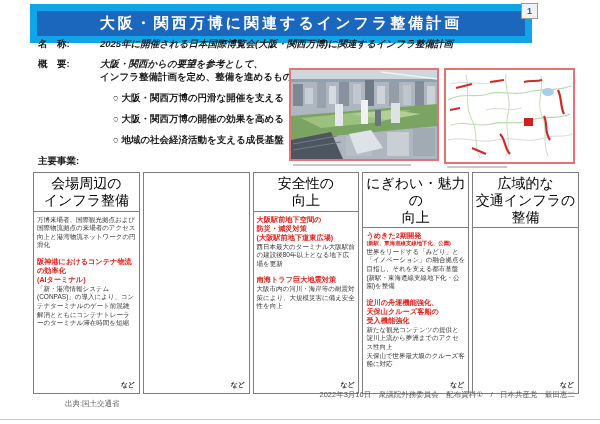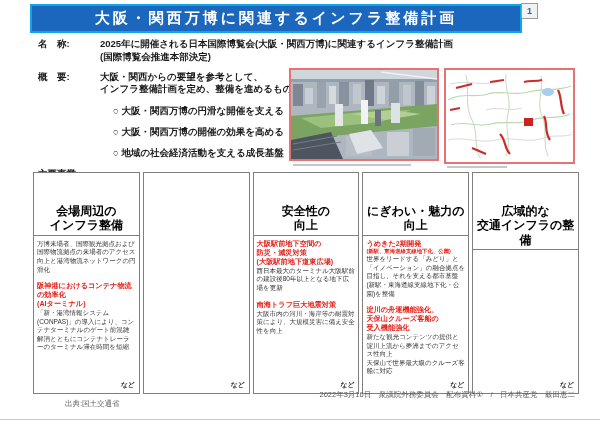--- a/index.html
+++ b/index.html
@@ -3,50 +3,50 @@
 <meta charset="utf-8">
 <style>
   html,body{margin:0;padding:0;background:#ffffff;}
   #slide{
     position:relative;width:600px;height:424px;background:#ffffff;overflow:hidden;
     font-family:"Liberation Sans","DejaVu Sans",sans-serif;color:#1a1a1a;
   }
   
   .title-bar{
     position:absolute;left:30px;top:4px;width:488px;height:25px;
-    background:#1b67bd;border:2px solid #0ea5e9;
+    background:#1b67bd;border:7px solid #0ea5e9;
     display:flex;align-items:center;justify-content:center;
     color:#ffffff;font-size:15px;font-weight:bold;letter-spacing:3px;text-align:right;
   }
   .page-badge{
     position:absolute;left:521px;top:3px;width:15px;height:14px;
     background:#f2f2f2;border:1px solid #9a9a9a;
     display:flex;align-items:center;justify-content:center;
     color:#1b67bd;font-size:9px;font-weight:bold;
   }
   
   .meta{position:absolute;left:38px;top:38px;width:545px;font-size:9.5px;font-weight:bold;line-height:1.35;}
   .meta-row{display:flex;}
   .meta-label{width:62px;flex:0 0 62px;display:flex;justify-content:flex-start;white-space:pre;}
-  .meta-text{white-space:nowrap;}
+  .meta-text{white-space:nowrap;font-style:italic;}
   .indent2{margin-left:62px;}
   .goals{margin-top:9px;margin-left:75px;}
   .goal{margin-bottom:8px;white-space:nowrap;}
   .projects-label{margin-top:2px;}
   
   .img-frame{position:absolute;border:2px solid #e57373;background:#fff;box-sizing:border-box;}
   #photo-frame{left:289px;top:68px;width:150px;height:93px;}
   #map-frame{left:444px;top:68px;width:131px;height:96px;}
   .caption-smudge{position:absolute;background:#b9b9b9;opacity:.8;}
   
   .table{position:absolute;left:33px;top:172px;width:546px;height:222px;display:flex;gap:3px;}
   .col{flex:1 1 0;border:1.5px solid #7f7f7f;background:#ffffff;display:flex;flex-direction:column;position:relative;box-sizing:border-box;}
   .col-h{
     border-bottom:1.5px solid #7f7f7f;min-height:26px;display:flex;align-items:center;justify-content:center;
-    text-align:center;font-size:12px;font-weight:bold;line-height:1.2;white-space:pre-line;padding:2px 1px;color:#000;margin-top:29px;
+    text-align:center;font-size:14px;font-weight:normal;line-height:1.2;white-space:pre-line;padding:2px 1px;color:#000;
   }
   .col-b{padding:3px 3px 10px 3px;flex:1;}
   .item-h{color:#e3231b;font-weight:bold;font-size:7.2px;line-height:1.25;white-space:pre-line;}
   .item-sub{color:#e3231b;font-weight:bold;font-size:5.4px;line-height:1.2;}
   .item-b{color:#333;font-size:6.5px;line-height:1.32;margin-top:1px;white-space:pre-line;}
   .item2{margin-top:7px;}
   .note{position:absolute;right:4px;bottom:3px;font-size:6.8px;font-weight:bold;color:#333;}
   
   .footer-src{position:absolute;left:65px;top:399px;font-size:7.5px;color:#5a5a5a;}
   .footer-credit{position:absolute;right:25px;top:390px;font-size:7.5px;color:#5a5a5a;}
@@ -62,21 +62,20 @@
   </div>
   <div class="page-badge">
     <span>1</span>
   </div>
 
   <div class="meta">
     <div class="meta-row">
       <span class="meta-label">名　称:</span>
       <span class="meta-text">2025年に開催される日本国際博覧会(大阪・関西万博)に関連するインフラ整備計画</span>
     </div>
-    <div class="indent2">(国際博覧会推進本部決定)</div>
     <div class="meta-row" style="margin-top:7px;">
       <span class="meta-label">概　要:</span>
       <span class="meta-text">大阪・関西からの要望を参考として、</span>
     </div>
     <div class="indent2">インフラ整備計画を定め、整備を進めるもの</div>
     <div class="goals">
       <div class="goal">○ 大阪・関西万博の円滑な開催を支える</div>
       <div class="goal">○ 大阪・関西万博の開催の効果を高める</div>
       <div class="goal">○ 地域の社会経済活動を支える成長基盤</div>
     </div>

